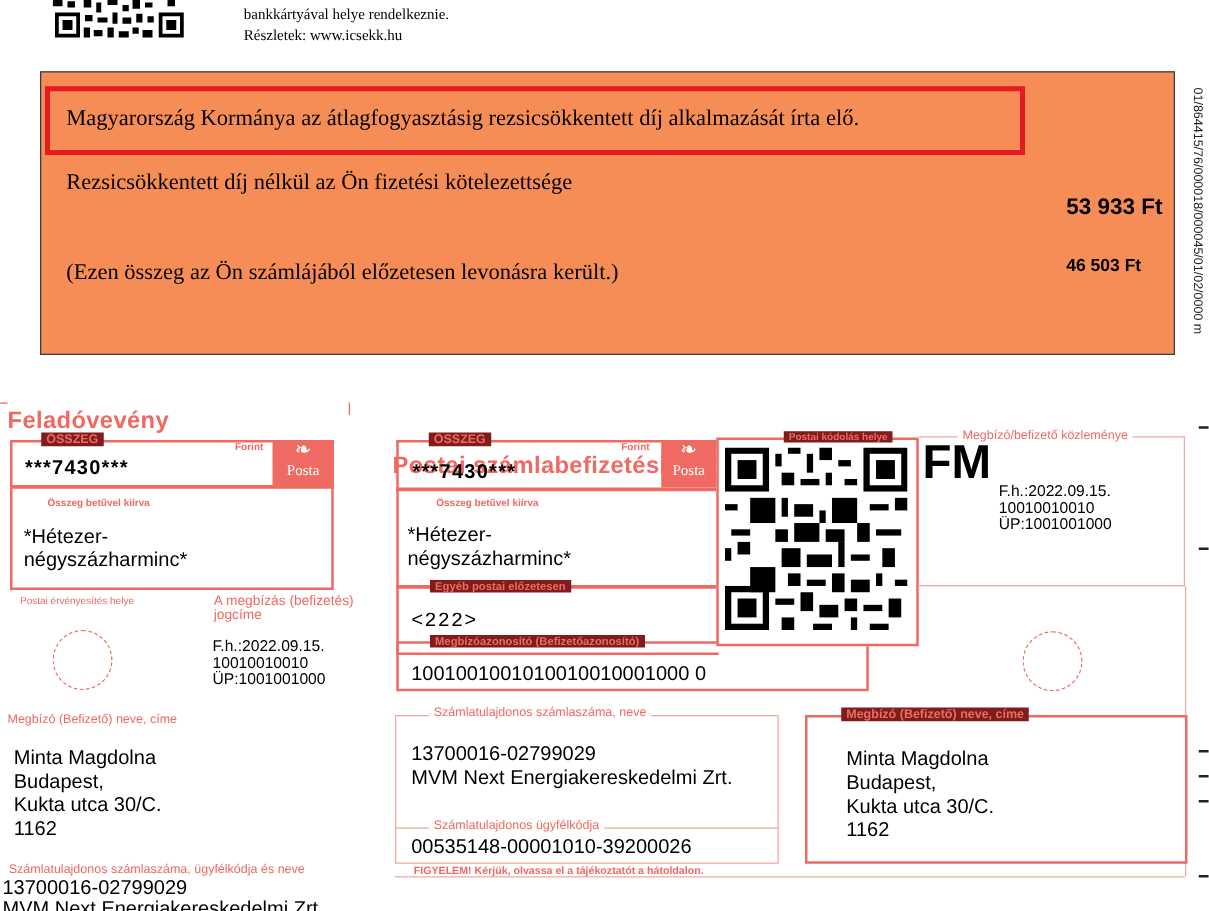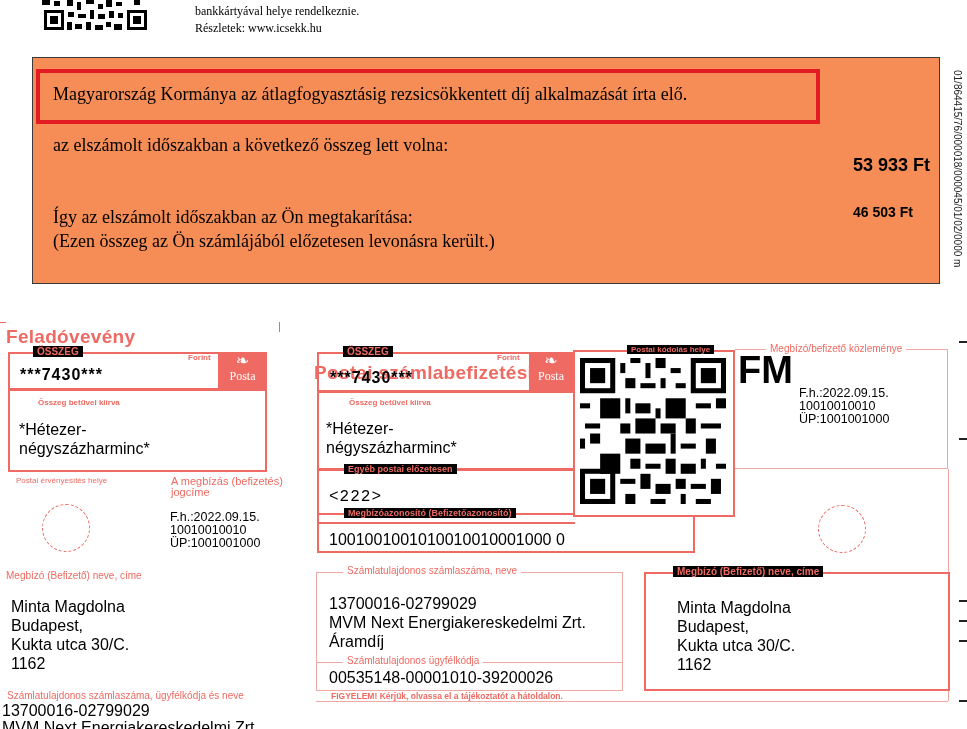--- a/index.html
+++ b/index.html
@@ -20,21 +20,21 @@
   .hl-text { left: 53px; top: 84px; font-size: 18px; }
   .para1 { left: 53px; top: 133px; font-size: 18px; line-height: 24px; }
   .amt1 { right: 30px; top: 155px; font-size: 18px; font-weight: bold; }
   .para2 { left: 53px; top: 205px; font-size: 18px; line-height: 24px; }
   .amt2 { right: 30px; top: 204px; font-size: 14px; font-weight: bold; }
   .vcode { left: 950px; top: 70px; width: 14px; height: 210px; }
   .vcode span { position: absolute; left: 0; top: 0; transform-origin: 0 0; transform: translate(13px,0) rotate(90deg); font-size: 10px; white-space: nowrap; color: #222; }
 
   
   .title { font-weight: bold; font-size: 19px; color: #ee6a62; letter-spacing: 0.3px; }
-  .lbl { font-size: 8px; font-weight: bold; color: #ee6a62; background: #000000; padding: 0 4px; }
+  .lbl { font-size: 8px; font-weight: bold; color: #ee6a62; background: #7f1d1d; padding: 0 4px; }
   .lbl-thin { font-size: 10px; color: #ee6a62; background: #fff; padding: 0 4px; }
   .box { border: 2.5px solid #ee6a62; }
   .box-thin { border: 1px solid #f0a8a3; }
   .stars { font-size: 16px; font-weight: bold; letter-spacing: 1px; }
   .posta { background: #ee6a62; color: #fff; text-align: center; }
   .posta .horn { font-size: 16px; line-height: 18px; }
   .posta .pw { font-family: "Liberation Serif", serif; font-size: 12px; line-height: 12px; }
   .txt16 { font-size: 16px; line-height: 19px; }
   .txt13 { font-size: 12.5px; line-height: 13px; }
   .dash-circle { border: 1.2px dashed #ee6a62; border-radius: 50%; }
@@ -80,25 +80,24 @@
 </div>
 <div class="abs top-note serif">
   <div>bankkártyával helye rendelkeznie.</div>
   <div>Részletek: www.icsekk.hu</div>
 </div>
 
 <div class="abs orange"></div>
 <div class="abs hl-box"></div>
 <div class="abs hl-text serif">Magyarország Kormánya az átlagfogyasztásig rezsicsökkentett díj alkalmazását írta elő.</div>
 <div class="abs para1 serif">
-  <div>az elszámolt időszakban a következő összeg lett volna:</div>
+  <div>Rezsicsökkentett díj nélkül az Ön fizetési kötelezettsége</div>
 </div>
 <div class="abs amt1" style="left:853px;">53 933 Ft</div>
 <div class="abs para2 serif">
-  <div>Így az elszámolt időszakban az Ön megtakarítása:</div>
   <div>(Ezen összeg az Ön számlájából előzetesen levonásra került.)</div>
 </div>
 <div class="abs amt2" style="left:853px;">46 503 Ft</div>
 <div class="abs vcode">
   <span>01/864415/76/000018/000045/01/02/0000 m</span>
 </div>
 
 <div class="abs" style="left:0;top:322px;width:6px;height:1px;background:#ee6a62;"></div>
 <div class="abs" style="left:279px;top:322px;width:1px;height:10px;background:#ee6a62;"></div>
 <div class="abs title" style="left:6px;top:326px;">Feladóvevény</div>
@@ -248,21 +247,20 @@
 </div>
 <div class="abs" style="left:948px;top:469px;width:1px;height:232px;background:#f0a8a3;"></div>
 <div class="abs dash-circle" style="left:818px;top:505px;width:48px;height:48px;"></div>
 
 <div class="abs box-thin" style="left:316px;top:572px;width:307px;height:119px;"></div>
 <div class="abs" style="left:316px;top:662px;width:307px;height:1px;background:#f0a8a3;"></div>
 <div class="abs lbl-thin" style="left:343px;top:565px;">Számlatulajdonos számlaszáma, neve</div>
 <div class="abs txt16" style="left:329px;top:594px;">
   <div>13700016-02799029</div>
   <div>MVM Next Energiakereskedelmi Zrt.</div>
-  <div>Áramdíj</div>
 </div>
 <div class="abs lbl-thin" style="left:343px;top:655px;">Számlatulajdonos ügyfélkódja</div>
 <div class="abs txt16" style="left:329px;top:668px;text-align:right;">00535148-00001010-39200026</div>
 <div class="abs" style="left:316px;top:701px;width:632px;height:1px;background:#f0a8a3;"></div>
 <div class="abs" style="left:331px;top:691px;font-size:8.5px;font-weight:bold;color:#ee6a62;">FIGYELEM! Kérjük, olvassa el a tájékoztatót a hátoldalon.</div>
 
 <div class="abs box" style="left:644px;top:572px;width:306px;height:119px;"></div>
 <div class="abs lbl" style="left:673px;top:566px;font-size:10px;">Megbízó (Befizető) neve, címe</div>
 <div class="abs txt16" style="left:677px;top:598px;">
   <div>Minta Magdolna</div>

